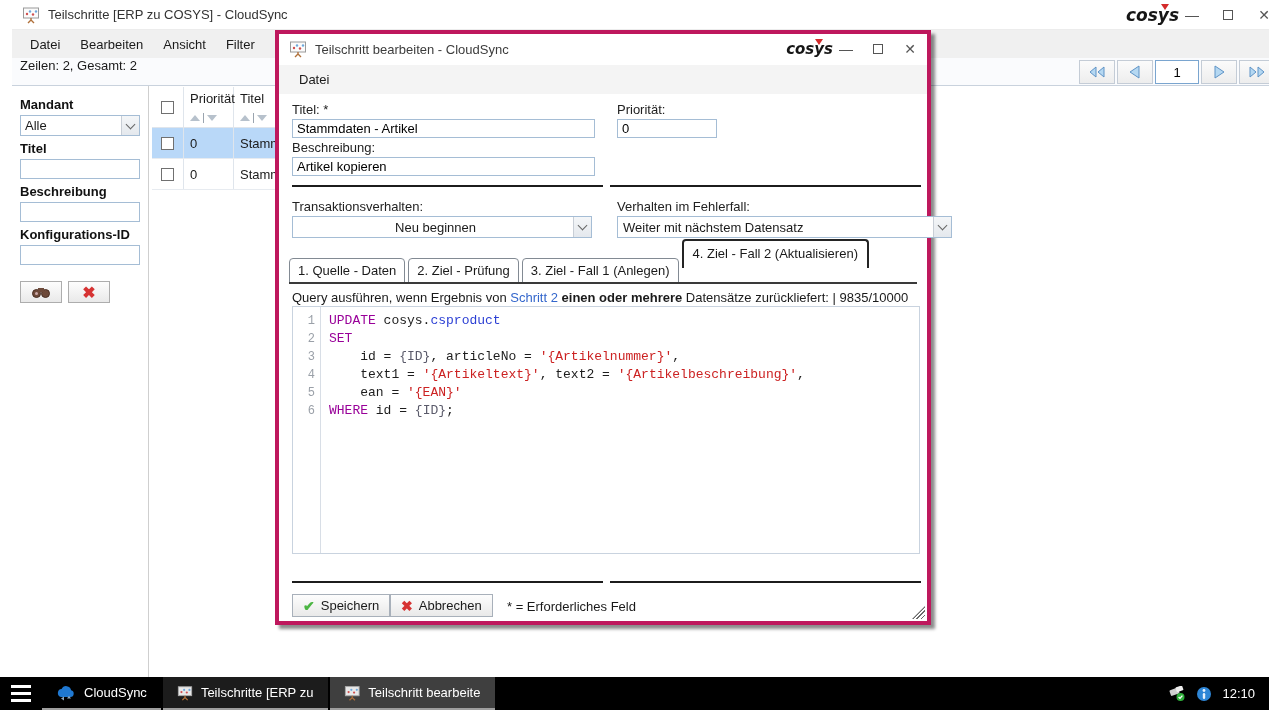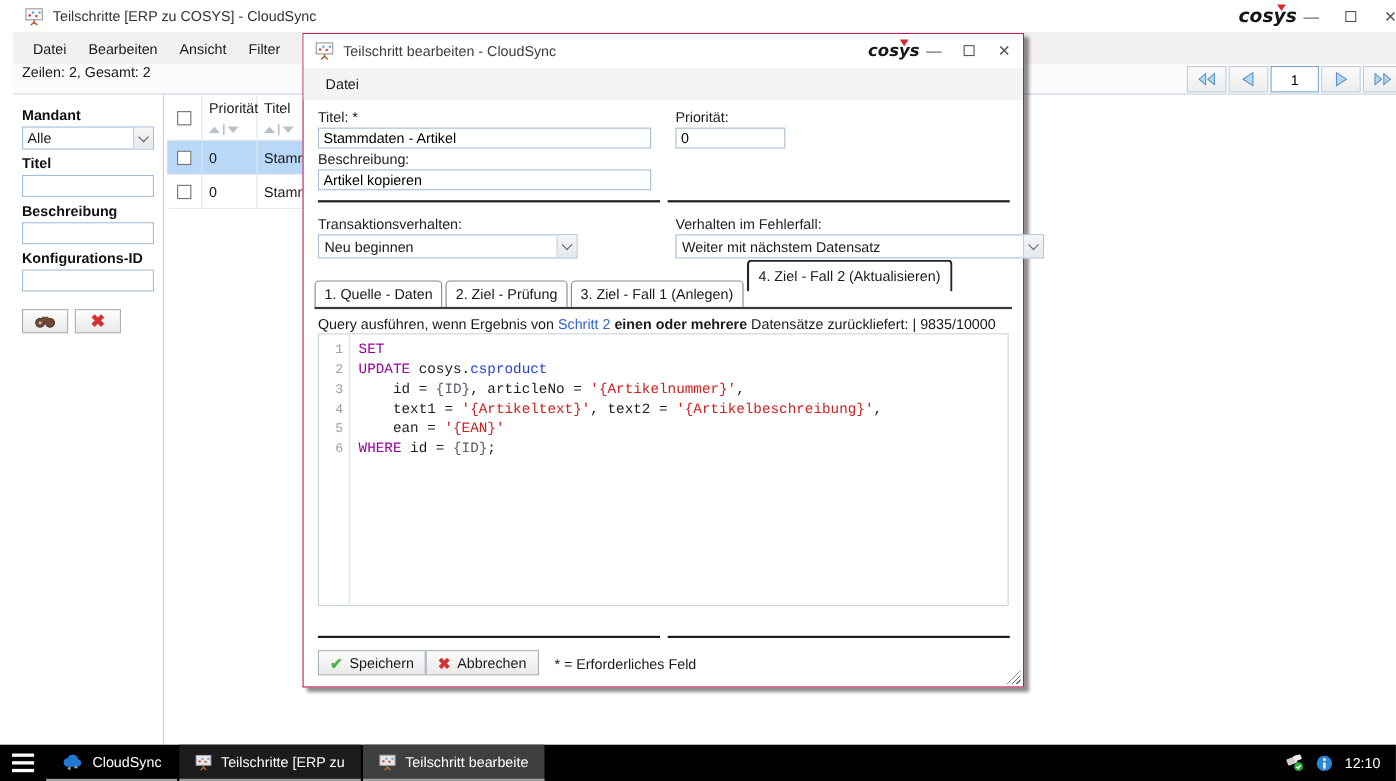--- a/index.html
+++ b/index.html
@@ -49,21 +49,21 @@
   .sorter { display:flex; align-items:center; gap:3px; }
   .tri-up { width:0; height:0; border-left:5px solid transparent; border-right:5px solid transparent; border-bottom:6px solid #b7c1cc; }
   .tri-dn { width:0; height:0; border-left:5px solid transparent; border-right:5px solid transparent; border-top:6px solid #b7c1cc; }
   .sort-sep { width:1px; height:10px; background:#9aa4af; }
   .grid-row { display:flex; border-bottom:1px solid #e7ebf0; height:31px; align-items:stretch; }
   .grid-row .gcell { display:flex; align-items:center; }
   .grid-row.selected { background:#b9d8f8; }
   .checkbox { width:13px; height:13px; border:1px solid #707070; background:#fff; display:inline-block; }
 
   
-  .dialog { position:absolute; left:275px; top:30px; width:656px; height:595px; background:#fff; border:1px solid #be185d; box-shadow:4px 4px 3px rgba(0,0,0,0.45); z-index:10; }
+  .dialog { position:absolute; left:275px; top:30px; width:656px; height:595px; background:#fff; border:4px solid #be185d; box-shadow:4px 4px 3px rgba(0,0,0,0.45); z-index:10; }
   .dlg-titlebar { height:30px; display:flex; align-items:center; padding:0 10px; background:#fff; }
   .dlg-titlebar .title { margin-left:8px; color:#3c3c3c; }
   .dlg-titlebar .spacer { flex:1; }
   .dlg-menubar { height:29px; background:#f4f4f4; display:flex; align-items:center; padding-left:10px; margin-top:1px; }
   .dlg-label { position:absolute; color:#222; }
   .dlg-input { position:absolute; height:19px; border:1px solid #a5bdd5; background:#fff; font-size:13px; font-family:"Liberation Sans",sans-serif; padding:0 4px; }
   .dlg-select { position:absolute; height:22px; border:1px solid #a5bdd5; background:#fff; display:flex; align-items:center; }
   .dlg-select .val { flex:1; padding-left:5px; }
   .dlg-select .dd { width:18px; height:100%; background:linear-gradient(#f4f6f8,#e4e8ed); border-left:1px solid #c8ced6; display:flex; align-items:center; justify-content:center; }
   .hr-seg { position:absolute; height:0; border-top:2px solid #1c1c1c; }
@@ -283,21 +283,21 @@
   <input class="dlg-input" style="left: 13px; top: 85px; width: 303px;" value="Stammdaten - Artikel">
   <span class="dlg-label" style="left:338px; top:68px;">Priorität:</span>
   <input class="dlg-input" style="left: 338px; top: 85px; width: 100px;" value="0">
   <span class="dlg-label" style="left:13px; top:106px;">Beschreibung:</span>
   <input class="dlg-input" style="left: 13px; top: 123px; width: 303px;" value="Artikel kopieren">
 
   <span class="hr-seg" style="left:13px; top:151px; width:311px;"></span>
   <span class="hr-seg" style="left:331px; top:151px; width:311px;"></span>
 
   <span class="dlg-label" style="left:13px; top:165px;">Transaktionsverhalten:</span>
-  <div class="dlg-select" style="left:13px; top:182px; width:236px;">
+  <div class="dlg-select" style="left:13px; top:182px; width:300px;text-align:center;">
     <span class="val">Neu beginnen</span>
     <span class="dd">
         <span class="chev"></span>
       </span>
   </div>
   <span class="dlg-label" style="left:338px; top:165px;">Verhalten im Fehlerfall:</span>
   <div class="dlg-select" style="left:338px; top:182px; width:335px;">
     <span class="val">Weiter mit nächstem Datensatz</span>
     <span class="dd">
         <span class="chev"></span>
@@ -319,22 +319,22 @@
   <div class="editor">
     <div class="gutter">
         <div>1</div>
         <div>2</div>
         <div>3</div>
         <div>4</div>
         <div>5</div>
         <div>6</div>
       </div>
     <div class="code">
+        <div class="code-line"><span class="kw">UPDATE</span><span class="pl"> cosys.</span><span class="tbl">csproduct</span></div>
         <div class="code-line"><span class="kw">SET</span></div>
-        <div class="code-line"><span class="kw">UPDATE</span><span class="pl"> cosys.</span><span class="tbl">csproduct</span></div>
         <div class="code-line"><span class="pl">    id = </span><span class="var">{ID}</span><span class="pl">, articleNo = </span><span class="str">'{Artikelnummer}'</span><span class="pl">,</span></div>
         <div class="code-line"><span class="pl">    text1 = </span><span class="str">'{Artikeltext}'</span><span class="pl">, text2 = </span><span class="str">'{Artikelbeschreibung}'</span><span class="pl">,</span></div>
         <div class="code-line"><span class="pl">    ean = </span><span class="str">'{EAN}'</span></div>
         <div class="code-line"><span class="kw">WHERE</span><span class="pl"> id = </span><span class="var">{ID}</span><span class="pl">;</span></div>
       </div>
   </div>
 
   <span class="hr-seg" style="left:13px; top:547px; width:311px;"></span>
   <span class="hr-seg" style="left:331px; top:547px; width:311px;"></span>
 

